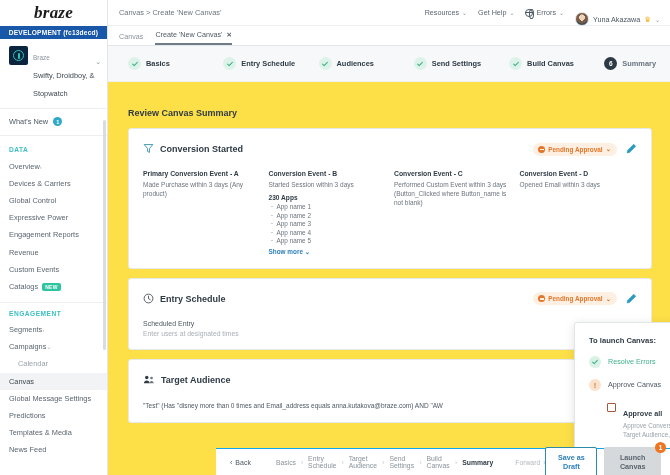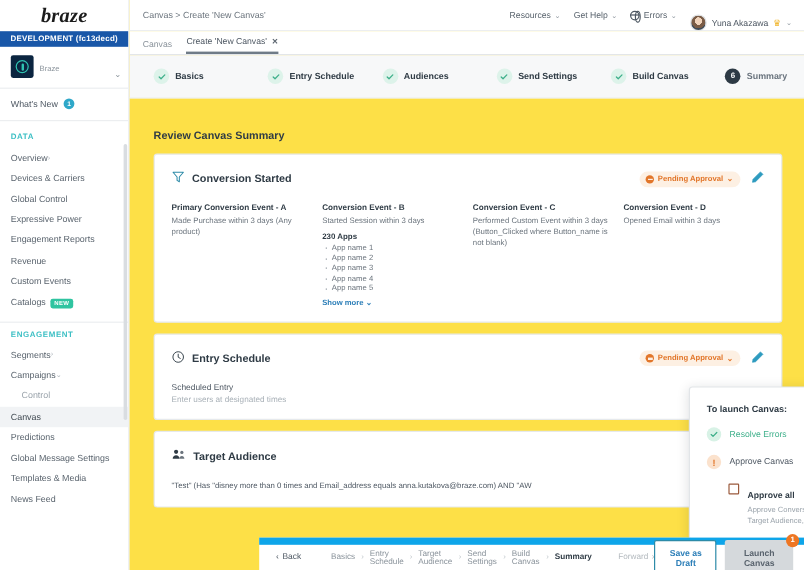--- a/index.html
+++ b/index.html
@@ -235,21 +235,21 @@
   .checkbox {
     width: 9px; height: 9px; border: 1.3px solid #9b5a3c; border-radius: 1px;
     flex: 0 0 9px; margin-top: 1px; background: #fff; cursor: pointer;
   }
   .pop-approve-title { font-size: 7.2px; font-weight: 700; color: #2f3b45; }
   .pop-approve-desc { font-size: 6.3px; color: #9aa3ab; line-height: 8.6px; margin-top: 2px; }
 
   
   .footer {
     position: absolute; left: 108px; bottom: 0; right: 0; height: 27px;
-    background: #fff; border-top: 6px solid #0ea5e9;
+    background: #fff; border-top: 1px solid #0ea5e9;
     display: flex; align-items: center; padding: 0 9px 0 14px; gap: 0;
     z-index: 50;
   }
   .back-btn {
     font-size: 7px; color: #4d5762; cursor: pointer;
     display: flex; align-items: center; gap: 3px;
   }
   .footer-crumbs {
     display: flex; align-items: center; gap: 5px; margin-left: 25px;
   }
@@ -288,20 +288,21 @@
       <span class="brand-logo">braze</span>
     </div>
     <div class="env-banner">DEVELOPMENT (fc13decd)</div>
 
     <div class="workspace">
       <span class="ws-avatar">
           <span class="ring"></span>
         </span>
       <span class="ws-text">
         <span class="ws-title">Braze</span><br>
+        <span class="ws-name">Swifty, Droidboy, &amp; Stopwatch</span>
       </span>
       <span class="ws-caret">⌄</span>
     </div>
 
     <div class="whats-new">
       <span>What's New</span>
       <span class="badge-count">1</span>
     </div>
 
     <nav class="nav-group">
@@ -336,30 +337,30 @@
       <div class="nav-head" style="padding-top:7px">ENGAGEMENT</div>
       <div class="nav-item">
           <span>Segments</span>
           <span class="chev">›</span>
         </div>
       <div class="nav-item">
           <span>Campaigns</span>
           <span class="chev">⌄</span>
         </div>
       <div class="nav-item sub">
-          <span>Control</span>
+          <span>Calendar</span>
         </div>
       <div class="nav-item active">
           <span>Canvas</span>
         </div>
       <div class="nav-item">
+          <span>Global Message Settings</span>
+        </div>
+      <div class="nav-item">
           <span>Predictions</span>
-        </div>
-      <div class="nav-item">
-          <span>Global Message Settings</span>
         </div>
       <div class="nav-item">
           <span>Templates &amp; Media</span>
         </div>
       <div class="nav-item">
           <span>News Feed</span>
         </div>
 
     </nav>
     <div class="sb-scroll"></div>

